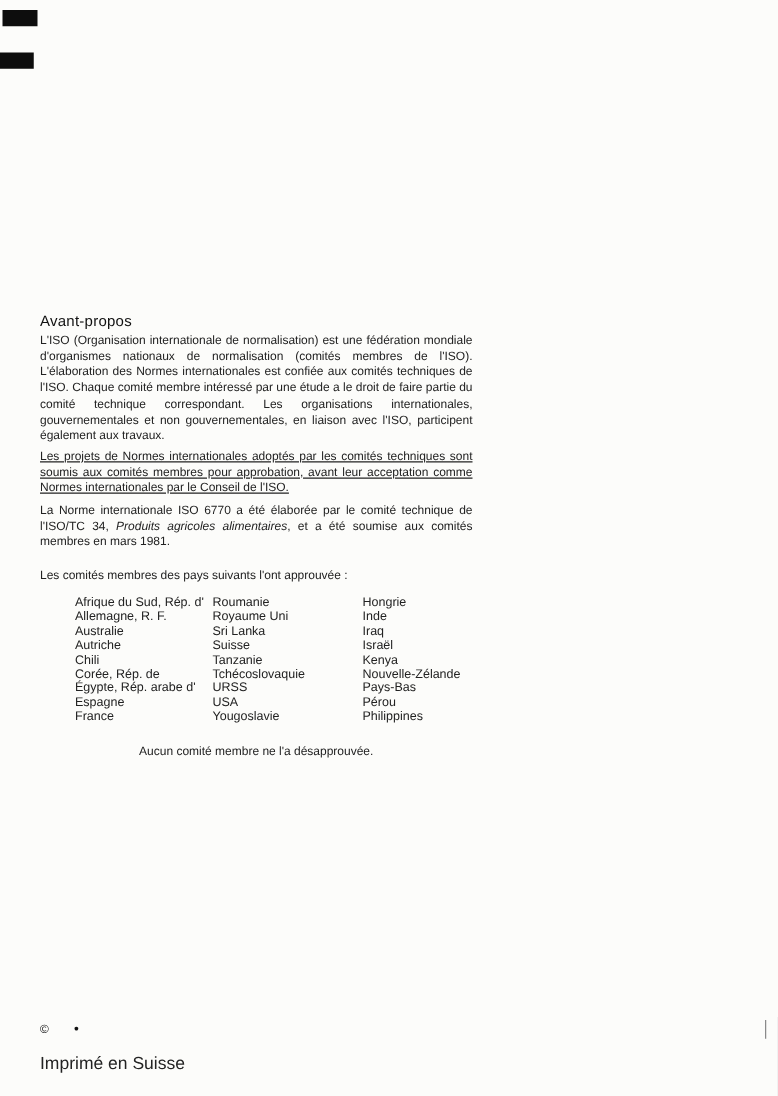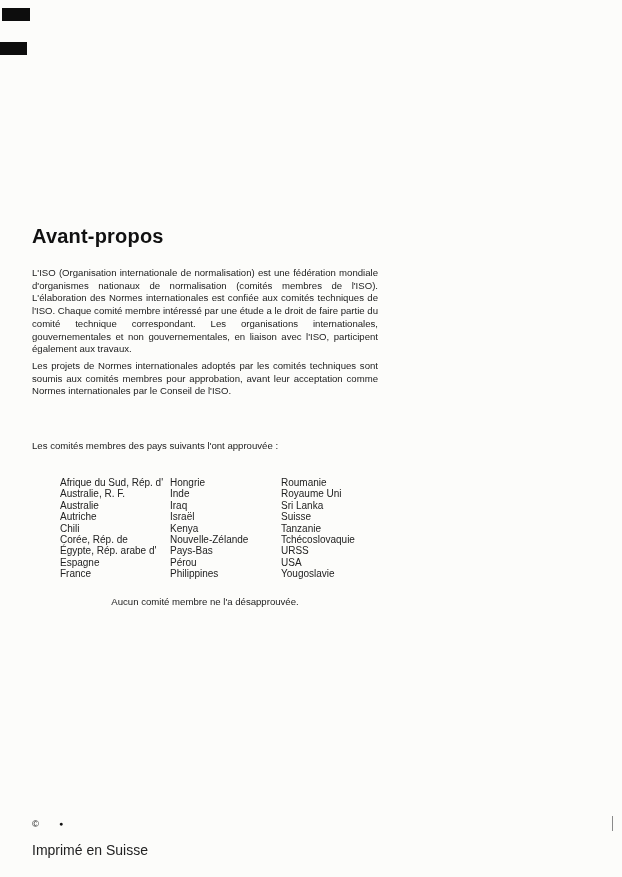--- a/index.html
+++ b/index.html
@@ -27,41 +27,41 @@
     position: absolute;
     right: 9px;
     top: 816px;
     width: 1px;
     height: 15px;
     background: #8a8a8a;
   }
   h1.title {
     position: absolute;
     left: 32px;
-    top: 225px;
+    top: 250px;
     margin: 0;
-    font-size: 20px;
-    font-weight: bold;
+    font-size: 12px;
+    font-weight: normal;
     letter-spacing: 0.2px;
     color: #111;
   }
   .body-text {
     position: absolute;
     left: 32px;
     width: 346px;
     margin: 0;
     font-size: 9.6px;
     line-height: 12.7px;
     text-align: justify;
     color: #222;
   }
   #para1 { top: 267px; }
-  #para2 { top: 360px; }
+  #para2 { top: 360px; text-decoration: underline; }
   #para3 { top: 403px; }
-  #approved-line { top: 440px; text-align: left; }
+  #approved-line { top: 455px; text-align: left; }
   #disapproved-line { top: 596px; text-align: center; }
   .country-grid {
     position: absolute;
     left: 60px;
     top: 477px;
     display: flex;
     font-size: 10px;
     color: #222;
   }
   .country-col {
@@ -117,56 +117,57 @@
   <div id="bar1" class="scan-bar"></div>
   <div id="bar2" class="scan-bar"></div>
   <div class="edge-tick"></div>
 
   <h1 class="title">Avant-propos</h1>
 
   <p id="para1" class="body-text">L'ISO (Organisation internationale de normalisation) est une fédération mondiale d'organismes nationaux de normalisation (comités membres de l'ISO). L'élaboration des Normes internationales est confiée aux comités techniques de l'ISO. Chaque comité membre intéressé par une étude a le droit de faire partie du comité technique correspondant. Les organisations internationales, gouvernementales et non gouvernementales, en liaison avec l'ISO, participent également aux travaux.</p>
 
   <p id="para2" class="body-text">Les projets de Normes internationales adoptés par les comités techniques sont soumis aux comités membres pour approbation, avant leur acceptation comme Normes internationales par le Conseil de l'ISO.</p>
 
+  <p id="para3" class="body-text"><span>La Norme internationale ISO 6770 a été élaborée par le comité technique de l'ISO/TC 34, </span><i>Produits agricoles alimentaires</i><span>, et a été soumise aux comités membres en mars 1981.</span></p>
 
   <p id="approved-line" class="body-text">Les comités membres des pays suivants l'ont approuvée :</p>
 
   <div class="country-grid">
     <div class="country-col c1">
       <span class="country">Afrique du Sud, Rép. d'</span>
-      <span class="country">Australie, R. F.</span>
+      <span class="country">Allemagne, R. F.</span>
       <span class="country">Australie</span>
       <span class="country">Autriche</span>
       <span class="country">Chili</span>
       <span class="country">Corée, Rép. de</span>
       <span class="country">Égypte, Rép. arabe d'</span>
       <span class="country">Espagne</span>
       <span class="country">France</span>
+    </div>
+    <div class="country-col c3">
+      <span class="country">Roumanie</span>
+      <span class="country">Royaume Uni</span>
+      <span class="country">Sri Lanka</span>
+      <span class="country">Suisse</span>
+      <span class="country">Tanzanie</span>
+      <span class="country">Tchécoslovaquie</span>
+      <span class="country">URSS</span>
+      <span class="country">USA</span>
+      <span class="country">Yougoslavie</span>
     </div>
     <div class="country-col c2">
       <span class="country">Hongrie</span>
       <span class="country">Inde</span>
       <span class="country">Iraq</span>
       <span class="country">Israël</span>
       <span class="country">Kenya</span>
       <span class="country">Nouvelle-Zélande</span>
       <span class="country">Pays-Bas</span>
       <span class="country">Pérou</span>
       <span class="country">Philippines</span>
-    </div>
-    <div class="country-col c3">
-      <span class="country">Roumanie</span>
-      <span class="country">Royaume Uni</span>
-      <span class="country">Sri Lanka</span>
-      <span class="country">Suisse</span>
-      <span class="country">Tanzanie</span>
-      <span class="country">Tchécoslovaquie</span>
-      <span class="country">URSS</span>
-      <span class="country">USA</span>
-      <span class="country">Yougoslavie</span>
     </div>
   </div>
 
   <p id="disapproved-line" class="body-text">Aucun comité membre ne l'a désapprouvée.</p>
 
   <div class="footer">
     <span class="copyright-symbol">©</span>
     <span class="footer-bullet">●</span>
   </div>
 

